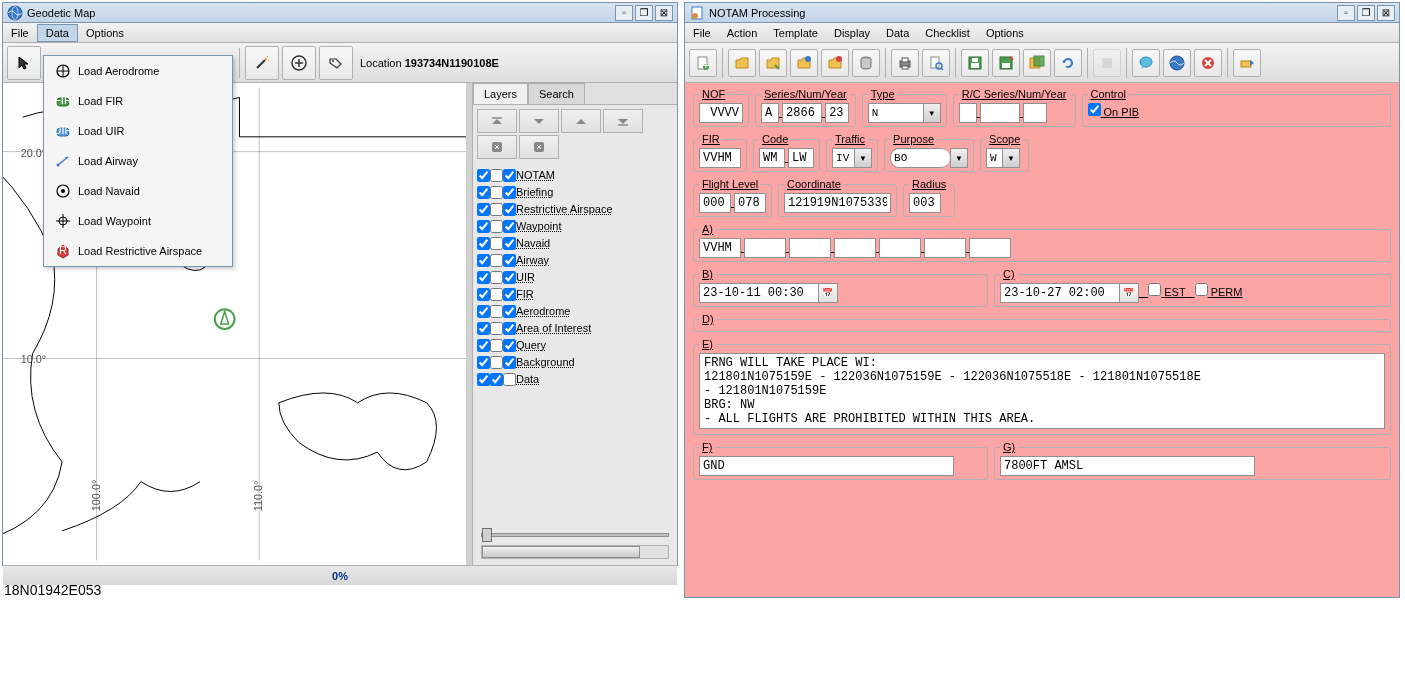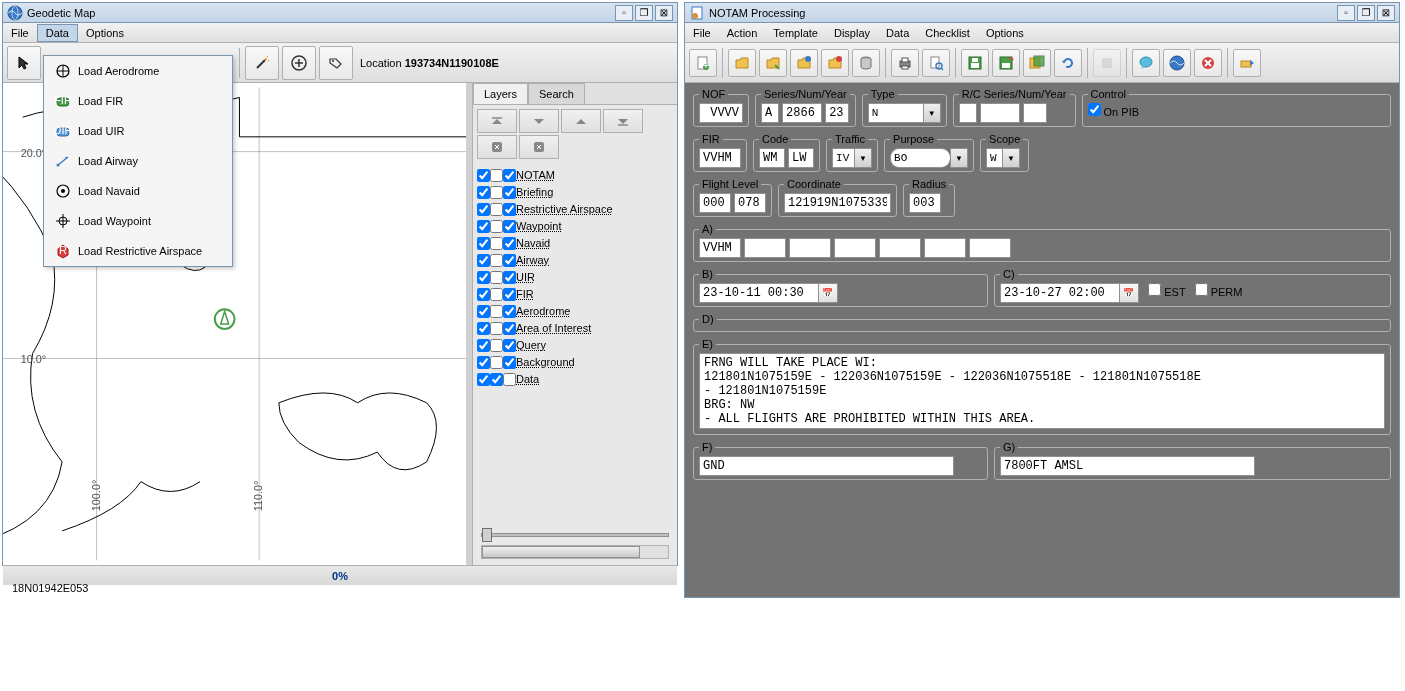--- a/index.html
+++ b/index.html
@@ -29,29 +29,29 @@
 .tabs { display: flex; border-bottom: 1px solid #b0b0b0; background: #e0e0e0; }
 .tab { padding: 4px 10px; border: 1px solid #b0b0b0; border-bottom: none; background: #d8d8d8; cursor: pointer; }
 .tab.active { background: #f0f0f0; }
 .layer-toolbar { display: flex; flex-wrap: wrap; padding: 4px; gap: 2px; }
 .ltbtn { width: 40px; height: 24px; border: 1px solid #b0b0b0; background: linear-gradient(#f0f0f0, #e0e0e0); display: flex; align-items: center; justify-content: center; cursor: pointer; }
 .layer-list { flex: 1; overflow: auto; background: #e8e8e8; padding: 4px; }
 .layer-row { display: flex; align-items: flex-start; gap: 0; padding: 2px 0; }
 .layer-row input[type=checkbox] { width: 13px; height: 13px; }
 .layer-label { text-decoration: underline dotted; cursor: pointer; }
 .statusbar { height: 20px; background: linear-gradient(#e8e8e8, #d8d8d8); border-top: 1px solid #b0b0b0; display: flex; align-items: center; justify-content: center; color: #003388; font-weight: bold; }
-.coord-text { position: absolute; left: 12px; top: 582px; font-size: 11px; color: #000; }
+.coord-text { position: absolute; left: 4px; top: 582px; font-size: 14px; color: #000; }
 fieldset { border: 1px solid #b0b0b0; border-radius: 3px; padding: 3px 5px; margin: 1px 2px; display: inline-block; vertical-align: top; }
 legend { font-size: 11px; padding: 0 3px; color: #000; }
 .field-row { display: flex; flex-wrap: wrap; padding: 2px 4px; gap: 2px; }
 .txtinput { border: 1px solid #909090; background: #fff; padding: 2px 3px; font-family: 'Courier New', monospace; font-size: 12px; height: 20px; }
 .combo { display: inline-flex; }
 .combo-input { border: 1px solid #909090; border-right: none; background: #fff; padding: 2px 3px; height: 20px; font-family: 'Courier New', monospace; }
 .combo-btn { width: 18px; height: 20px; border: 1px solid #909090; background: linear-gradient(#f0f0f0, #d0d0d0); cursor: pointer; display: flex; align-items: center; justify-content: center; font-size: 8px; }
-.notam-body { padding: 2px; background: #737373; height: calc(100% - 80px); overflow: auto; }
+.notam-body { padding: 2px; background: #fca5a5; height: calc(100% - 80px); overflow: auto; text-decoration: underline; }
 .textarea { border: 1px solid #909090; background: #fff; padding: 2px 4px; font-family: 'Courier New', monospace; font-size: 12px; width: 100%; resize: none; white-space: pre; }
 .date-btn { width: 20px; height: 20px; border: 1px solid #909090; background: linear-gradient(#f8f8f8, #e0e0e0); display: inline-flex; align-items: center; justify-content: center; cursor: pointer; font-size: 9px; margin-left: -1px; }
 .slider-area { padding: 4px; }
 .slider-track { height: 4px; background: #c0c0c0; border: 1px solid #909090; position: relative; margin: 8px 4px; }
 .slider-thumb { position: absolute; width: 10px; height: 14px; background: #d0d0d0; border: 1px solid #707070; top: -6px; left: 0; }
 .scrollbar-h { height: 14px; background: #e0e0e0; border: 1px solid #b0b0b0; position: relative; margin: 2px 4px; }
 .scrollbar-thumb { position: absolute; height: 100%; background: linear-gradient(#f0f0f0, #c8c8c8); border: 1px solid #909090; }
 </style>
 </head>
 <body>

